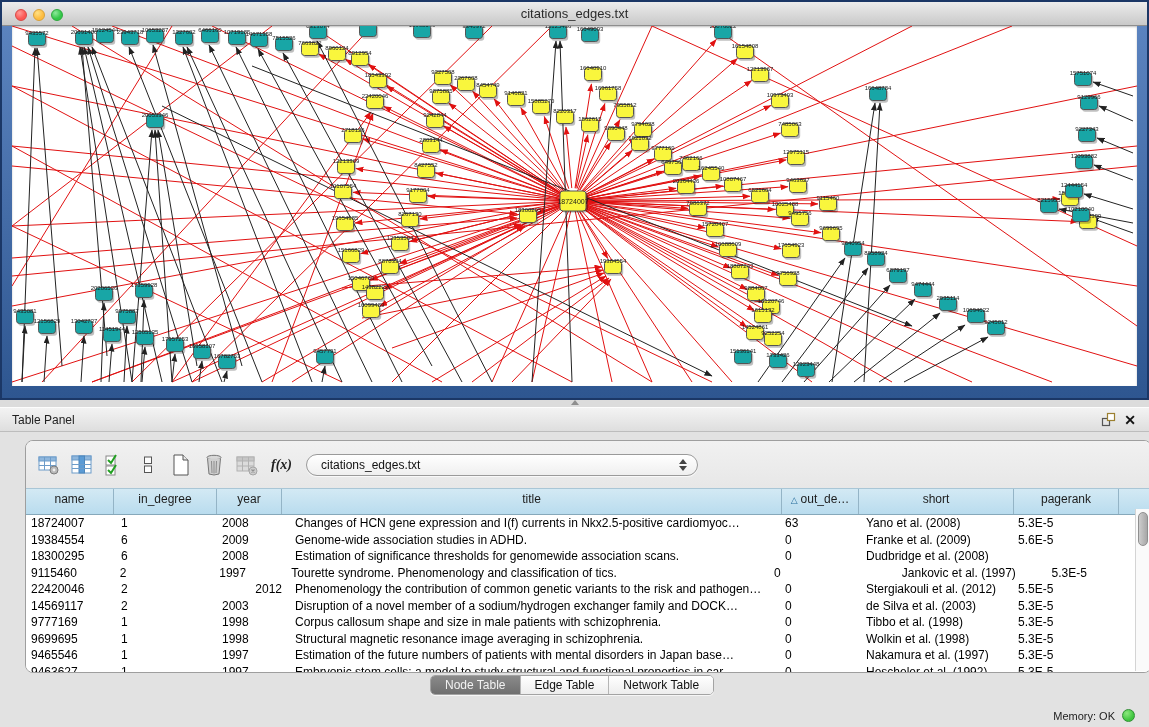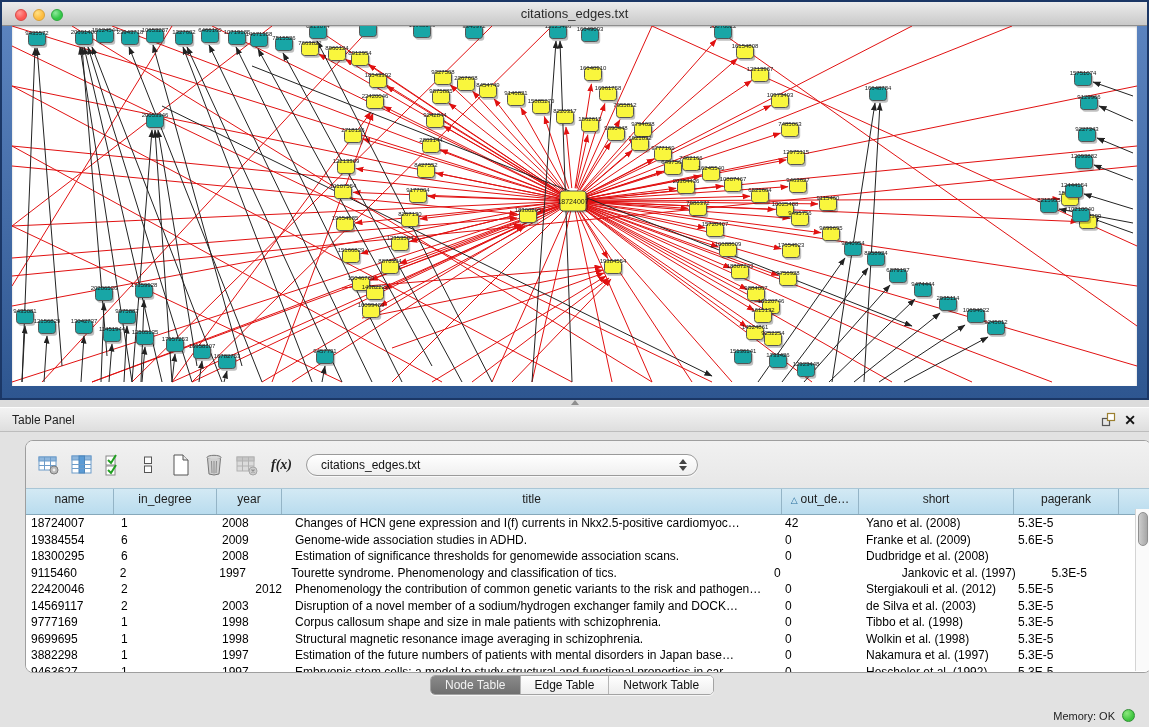--- a/index.html
+++ b/index.html
@@ -726,21 +726,21 @@
         <div class="hc" style="width: 77px;"><span class="sort-tri">△</span>out_de…</div>
         <div class="hc" style="width: 155px;">short</div>
         <div class="hc" style="width: 105px;">pagerank</div>
       </div>
     <div class="grid-rows" id="grid-rows">
         <div class="grid-row">
           <div class="c" style="width: 88px; padding-left: 5px;">18724007</div>
           <div class="c" style="width: 103px; padding-left: 7px;">1</div>
           <div class="c" style="width: 65px; padding-left: 5px;">2008</div>
           <div class="c" style="width: 500px; padding-left: 13px;">Changes of HCN gene expression and I(f) currents in Nkx2.5-positive cardiomyoc…</div>
-          <div class="c" style="width: 77px; padding-left: 3px;">42</div>
+          <div class="c" style="width: 77px; padding-left: 3px;">63</div>
           <div class="c" style="width: 155px; padding-left: 7px;">Yano et al. (2008)</div>
           <div class="c" style="width: 105px; padding-left: 4px;">5.3E-5</div>
         </div>
         <div class="grid-row">
           <div class="c" style="width: 88px; padding-left: 5px;">19384554</div>
           <div class="c" style="width: 103px; padding-left: 7px;">6</div>
           <div class="c" style="width: 65px; padding-left: 5px;">2009</div>
           <div class="c" style="width: 500px; padding-left: 13px;">Genome-wide association studies in ADHD.</div>
           <div class="c" style="width: 77px; padding-left: 3px;">0</div>
           <div class="c" style="width: 155px; padding-left: 7px;">Franke et al. (2009)</div>
@@ -794,21 +794,21 @@
         <div class="grid-row">
           <div class="c" style="width: 88px; padding-left: 5px;">9699695</div>
           <div class="c" style="width: 103px; padding-left: 7px;">1</div>
           <div class="c" style="width: 65px; padding-left: 5px;">1998</div>
           <div class="c" style="width: 500px; padding-left: 13px;">Structural magnetic resonance image averaging in schizophrenia.</div>
           <div class="c" style="width: 77px; padding-left: 3px;">0</div>
           <div class="c" style="width: 155px; padding-left: 7px;">Wolkin et al. (1998)</div>
           <div class="c" style="width: 105px; padding-left: 4px;">5.3E-5</div>
         </div>
         <div class="grid-row">
-          <div class="c" style="width: 88px; padding-left: 5px;">3882298</div>
+          <div class="c" style="width: 88px; padding-left: 5px;">9465546</div>
           <div class="c" style="width: 103px; padding-left: 7px;">1</div>
           <div class="c" style="width: 65px; padding-left: 5px;">1997</div>
           <div class="c" style="width: 500px; padding-left: 13px;">Estimation of the future numbers of patients with mental disorders in Japan base…</div>
           <div class="c" style="width: 77px; padding-left: 3px;">0</div>
           <div class="c" style="width: 155px; padding-left: 7px;">Nakamura et al. (1997)</div>
           <div class="c" style="width: 105px; padding-left: 4px;">5.3E-5</div>
         </div>
         <div class="grid-row">
           <div class="c" style="width: 88px; padding-left: 5px;">9463627</div>
           <div class="c" style="width: 103px; padding-left: 7px;">1</div>

